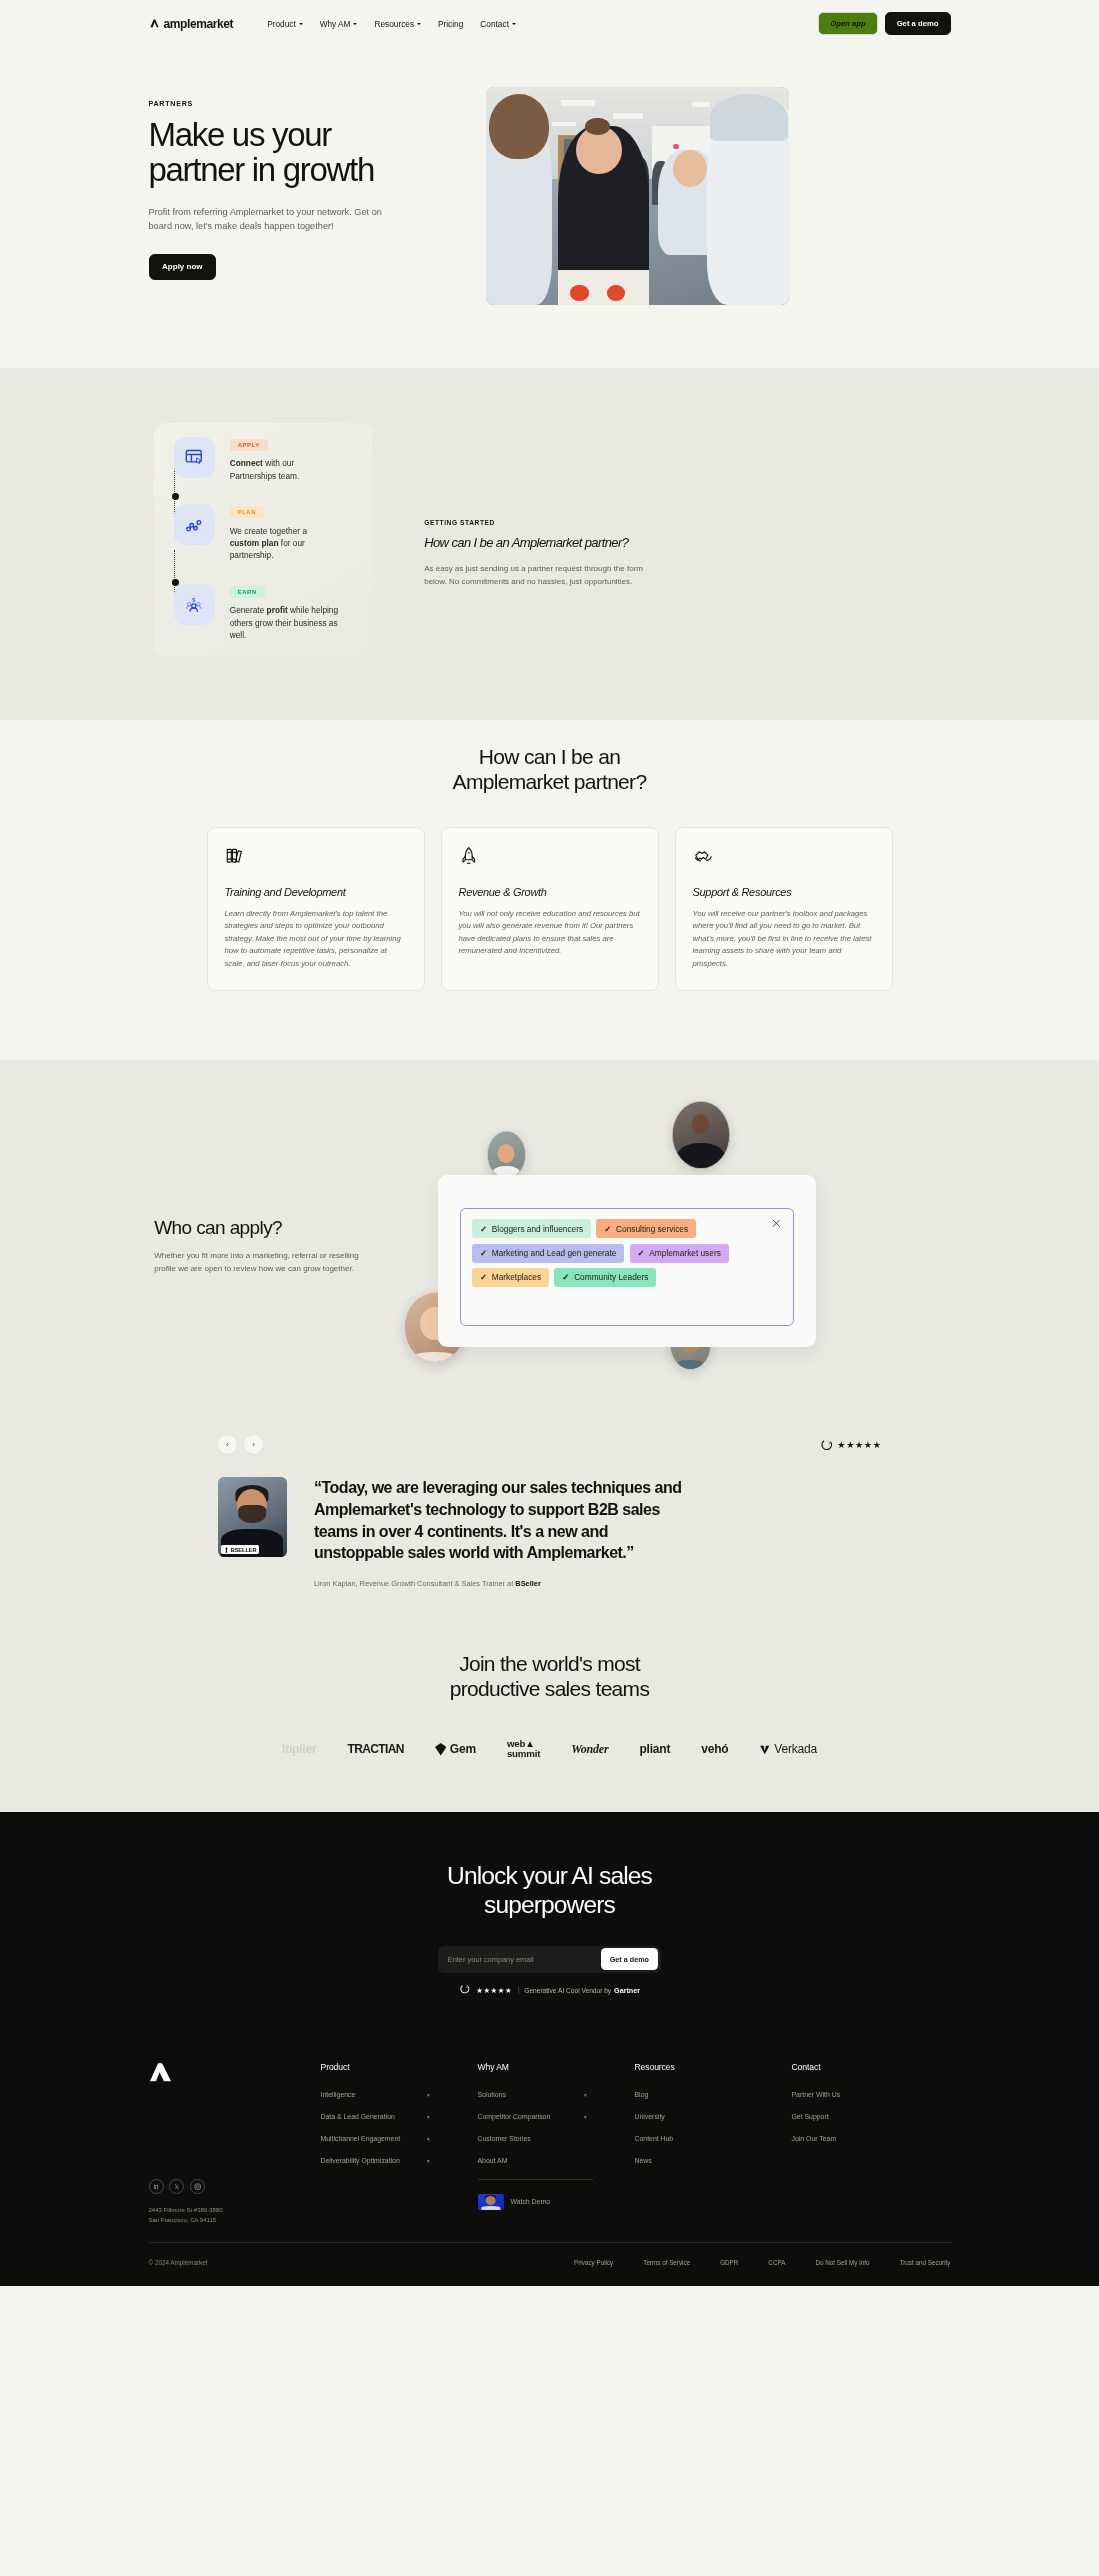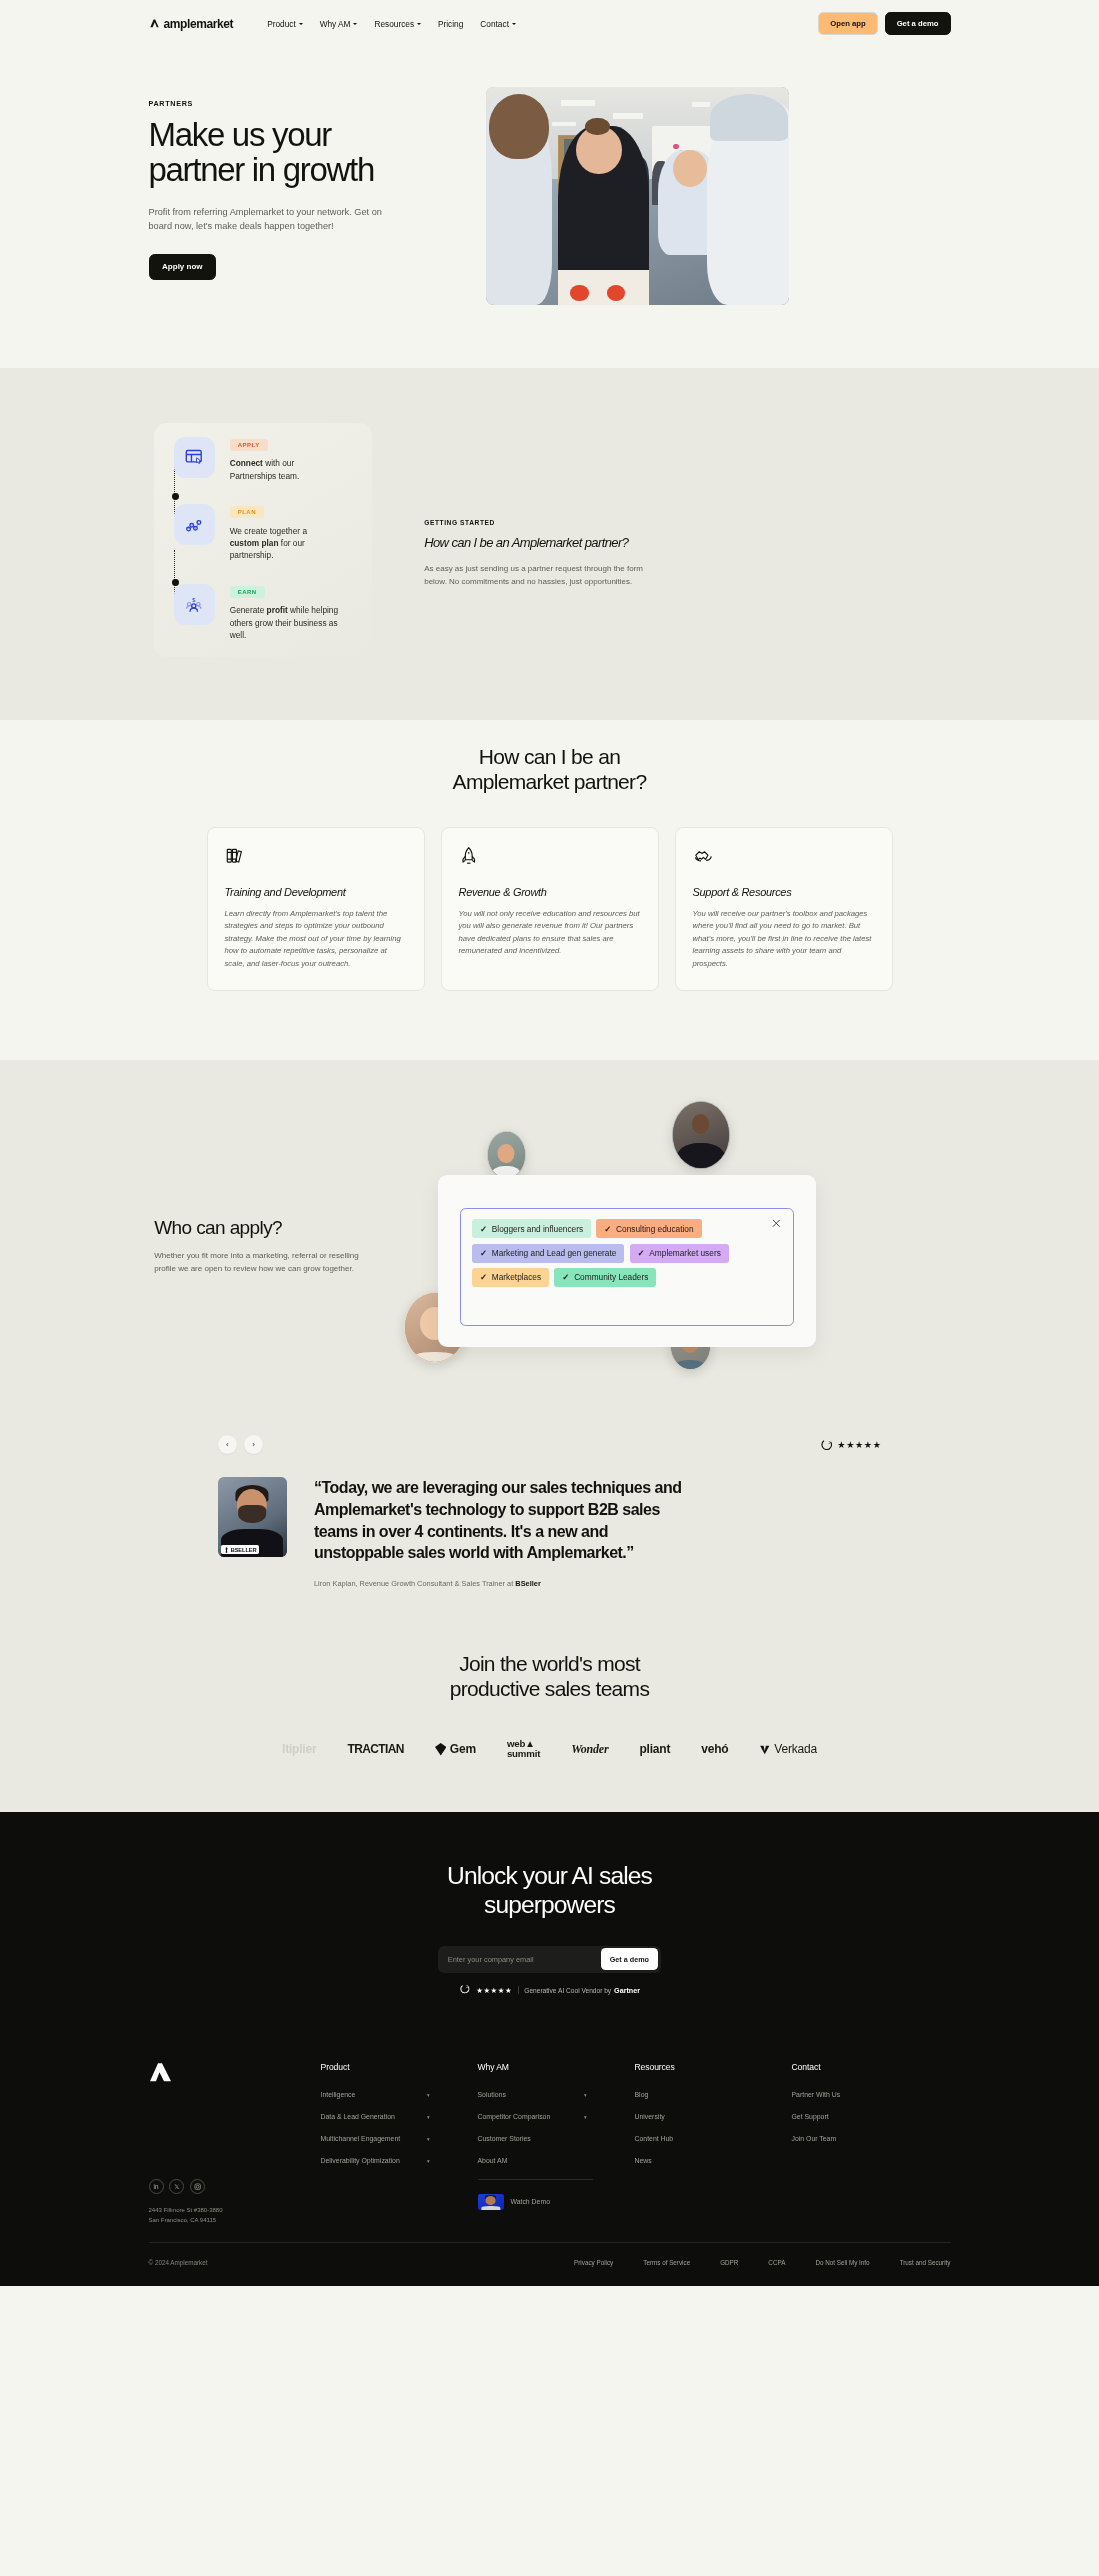--- a/index.html
+++ b/index.html
@@ -26,21 +26,21 @@
     font-size: 8.3px; font-weight: 500; color: #12120f;
     display: flex; align-items: center; gap: 2.9px; cursor: pointer;
   }
   .caret { width: 0; height: 0; border-left: 2.3px solid transparent;
            border-right: 2.3px solid transparent; border-top: 2.6px solid #12120f; display:inline-block;}
   .nav-actions { margin-left: auto; display: flex; align-items: center; gap: 6.9px; }
   .btn {
     font-size: 7.7px; font-weight: 600; border-radius: 5.2px;
     padding: 6.3px 11px; cursor: pointer; white-space: nowrap;
   }
-  .btn-outline { background: #fdba74; border: 0.6px solid #d8d8d0; color: #12120f; }
+  .btn-outline { background: #4d7c0f; border: 0.6px solid #d8d8d0; color: #12120f; font-style: italic; }
   .btn-dark { background: #12120f; color: #fff; border: 0.6px solid #12120f; }
 
   
   .hero { background: #f5f5f0; padding: 40px 0 63px; }
   .hero-inner { width: 802px; margin: 0 auto; display: flex; align-items: flex-start; gap: 34px; }
   .hero-left { width: 303px; padding-top: 11.5px; }
   .eyebrow {
     font-size: 7.2px; font-weight: 700; letter-spacing: 0.7px;
     text-transform: uppercase; color: #12120f; margin-bottom: 10.3px;
   }
@@ -500,21 +500,21 @@
             </svg>
           </div>
           <div class="tag-rows">
             <div class="tag-row">
               <div class="tag" style="background:#c8f0dd">
                 <span class="chk">✓</span>
                 <span>Bloggers and influencers</span>
               </div>
               <div class="tag" style="background:#f9ad80">
                 <span class="chk">✓</span>
-                <span>Consulting education</span>
+                <span>Consulting services</span>
               </div>
             </div>
             <div class="tag-row">
               <div class="tag" style="background:#b9bdee">
                 <span class="chk">✓</span>
                 <span>Marketing and Lead gen generate</span>
               </div>
               <div class="tag" style="background:#d5aaf5">
                 <span class="chk">✓</span>
                 <span>Amplemarket users</span>

